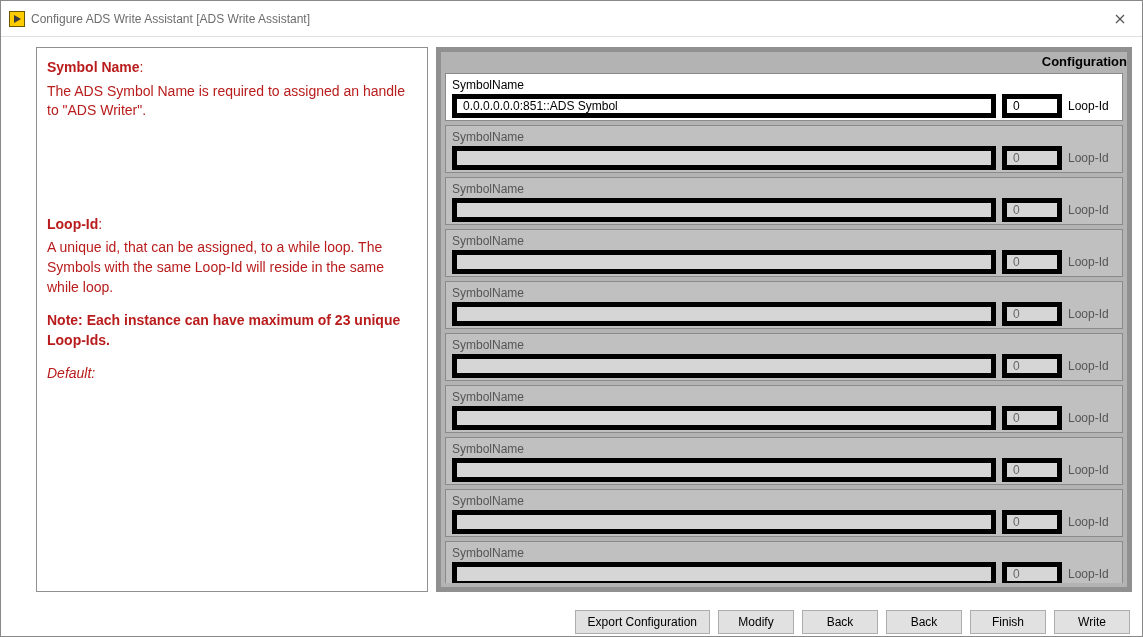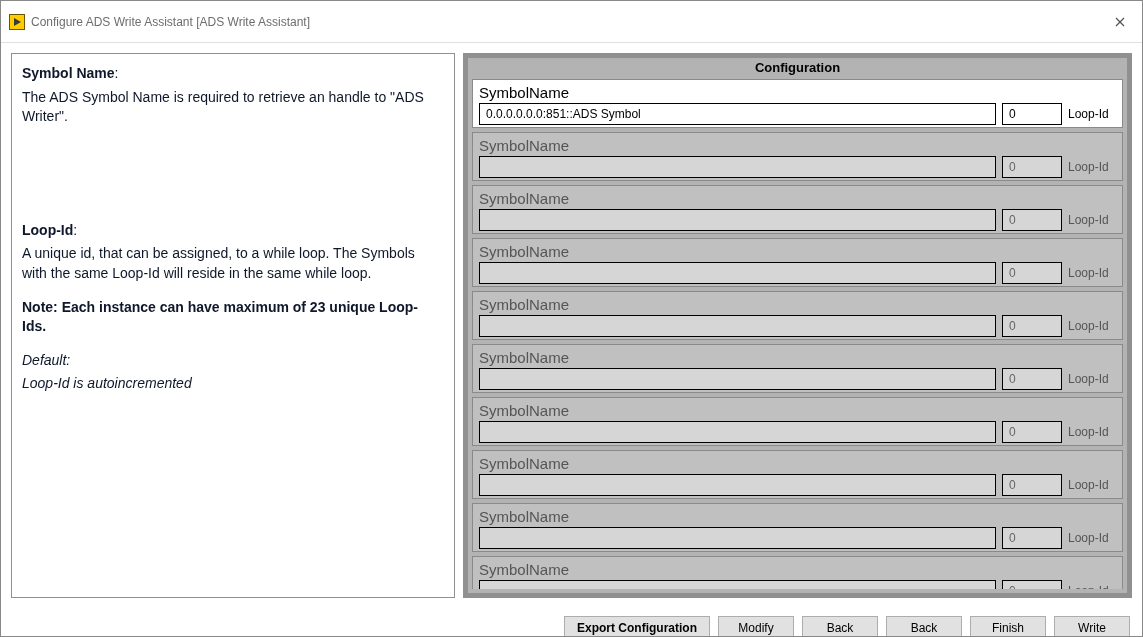--- a/index.html
+++ b/index.html
@@ -11,21 +11,21 @@
       font-family: "Segoe UI", Tahoma, sans-serif;
       font-size: 13px;
       background: #ffffff;
       width: 1143px;
       height: 637px;
       overflow: hidden;
       border: 1px solid #888;
     }
     
     .titlebar {
-      height: 42px;
+      height: 36px;
       display: flex;
       align-items: center;
       background: #ffffff;
       border-bottom: 1px solid #e0e0e0;
       padding-left: 8px;
     }
     .titlebar .app-icon {
       width: 16px;
       height: 16px;
       background: #ffcc00;
@@ -54,47 +54,48 @@
     
     .content {
       display: flex;
       height: calc(100% - 30px - 40px);
       padding: 10px;
       gap: 8px;
     }
 
     
     .help-panel {
-      width: 444px;
+      width: 392px;
       border: 1px solid #909090;
       background: #ffffff;
       position: relative;
       overflow-y: auto;
       padding: 10px 16px 10px 10px;
       font-size: 14px;
       line-height: 1.4;
-      color: #0f172a;
+      color: #b91c1c;
+      margin-left: 25px;
     }
     .help-panel p { margin-bottom: 4px; }
     .help-panel .gap { height: 90px; }
     .help-panel .gap-sm { height: 10px; }
     .help-panel b { font-weight: bold; }
     .help-panel i { }
 
     
     .config-outer {
       flex: 1;
       border: 5px solid #909090;
       background: #b3b3b3;
       display: flex;
       flex-direction: column;
       position: relative;
     }
     .config-header {
-      text-align: center;
+      text-align: right;
       color: #000;
       font-weight: bold;
       font-size: 13px;
       padding: 2px 0 4px 0;
       background: #b3b3b3;
     }
     .config-scroll {
       flex: 1;
       overflow: hidden;
       position: relative;
@@ -111,36 +112,36 @@
     .row {
       border: 1px solid #8a8a8a;
       background: #c0c0c0;
       margin-bottom: 4px;
       padding: 4px 6px 2px 6px;
     }
     .row.active {
       background: #ffffff;
     }
     .row-header {
-      font-size: 15px;
+      font-size: 12px;
       color: #555;
       margin-bottom: 2px;
     }
     .row.active .row-header { color: #000; }
     .row-body {
       display: flex;
       align-items: center;
       gap: 6px;
     }
     .row-body input[type=text] {
       flex: 1;
       height: 22px;
       padding: 7px 6px;
       font-size: 12px;
-      border: 1px solid #000000;
+      border: 5px solid #000000;
       background: #d6d6d6;
       color: #666;
     }
     .row.active .row-body input[type=text] {
       background: #ffffff;
       color: #000;
     }
     .row-body input.loopid {
       width: 60px;
       flex: none;
@@ -187,21 +188,21 @@
     .button-bar button {
       height: 24px;
       min-width: 76px;
       padding: 0 12px;
       font-size: 12px;
       background: #e1e1e1;
       border: 1px solid #adadad;
       color: #000;
       cursor: pointer;
     }
-    .button-bar button.wide { min-width: 120px; font-weight: bold; }
+    .button-bar button.wide { min-width: 120px; }
   </style>
 </head>
 <body>
 
 <div class="titlebar">
   <div class="app-icon">
     <svg viewBox="0 0 10 10">
         <polygon points="2,1 9,5 2,9" fill="#3a3a3a"></polygon>
       </svg>
   </div>
@@ -213,29 +214,28 @@
           <line x1="9" y1="1" x2="1" y2="9" stroke="currentColor" stroke-width="1.2"></line>
         </svg>
     </span>
   </div>
 </div>
 
 <div class="content">
 
   <div class="help-panel">
     <p><b><span>Symbol Name</span></b>:</p>
-    <p>The ADS Symbol Name is required to retrieve an handle to "ADS Writer".</p>
+    <p>The ADS Symbol Name is required to assigned an handle to "ADS Writer".</p>
     <div class="gap"></div>
     <p><b><span>Loop-Id</span></b>:</p>
     <p>A unique id, that can be assigned, to a while loop. The Symbols with the same Loop-Id will reside in the same while loop.</p>
     <div class="gap-sm"></div>
     <p><b>Note: Each instance can have maximum of 23 unique Loop-Ids.</b></p>
     <div class="gap-sm"></div>
     <p><i>Default:</i></p>
-    <p><i>Loop-Id is autoincremented</i></p>
   </div>
 
   <div class="config-outer">
     <div class="config-header">Configuration</div>
     <div class="config-scroll">
       <div class="config-list" id="config-list">
           <div class="row active">
             <div class="row-header">SymbolName</div>
             <div class="row-body">
               <input type="text" value="0.0.0.0.0.0:851::ADS Symbol" style="">

